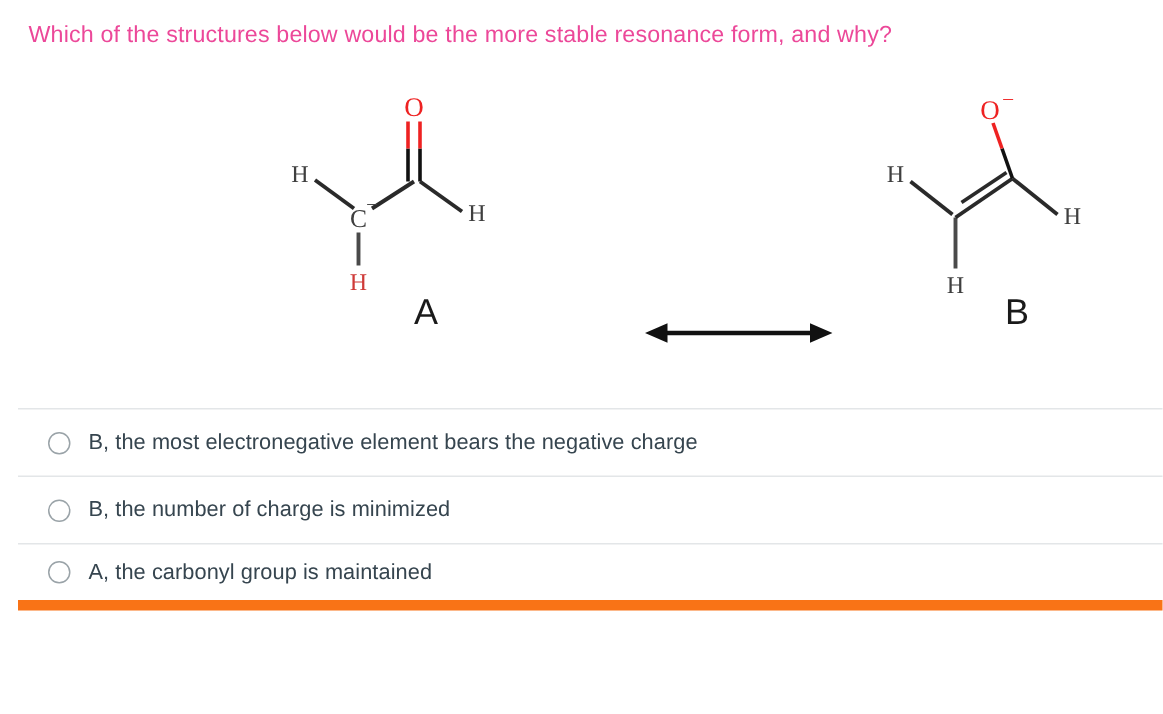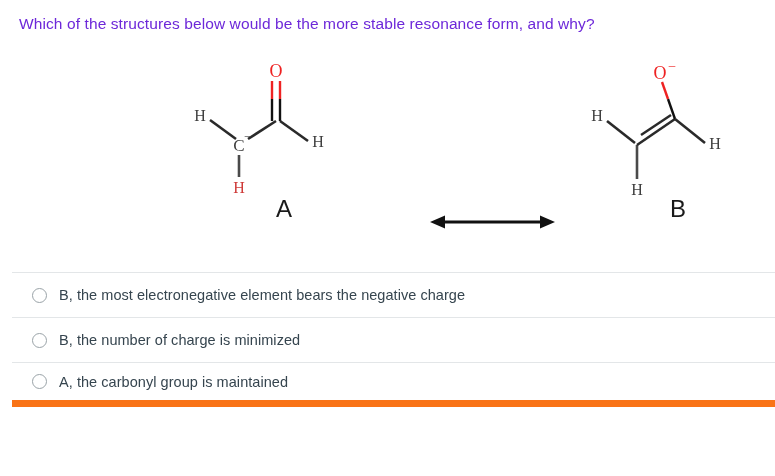--- a/index.html
+++ b/index.html
@@ -16,21 +16,21 @@
     position: relative;
   }
 
   
   .question-prompt {
     position: absolute;
     left: 19px;
     top: 14px;
     font-size: 15.5px;
     line-height: 20px;
-    color: #6d28d9;
+    color: #ec4899;
     letter-spacing: 0.1px;
     white-space: nowrap;
   }
 
   
   .structure-stage {
     position: absolute;
     left: 0;
     top: 55px;
     width: 775px;

